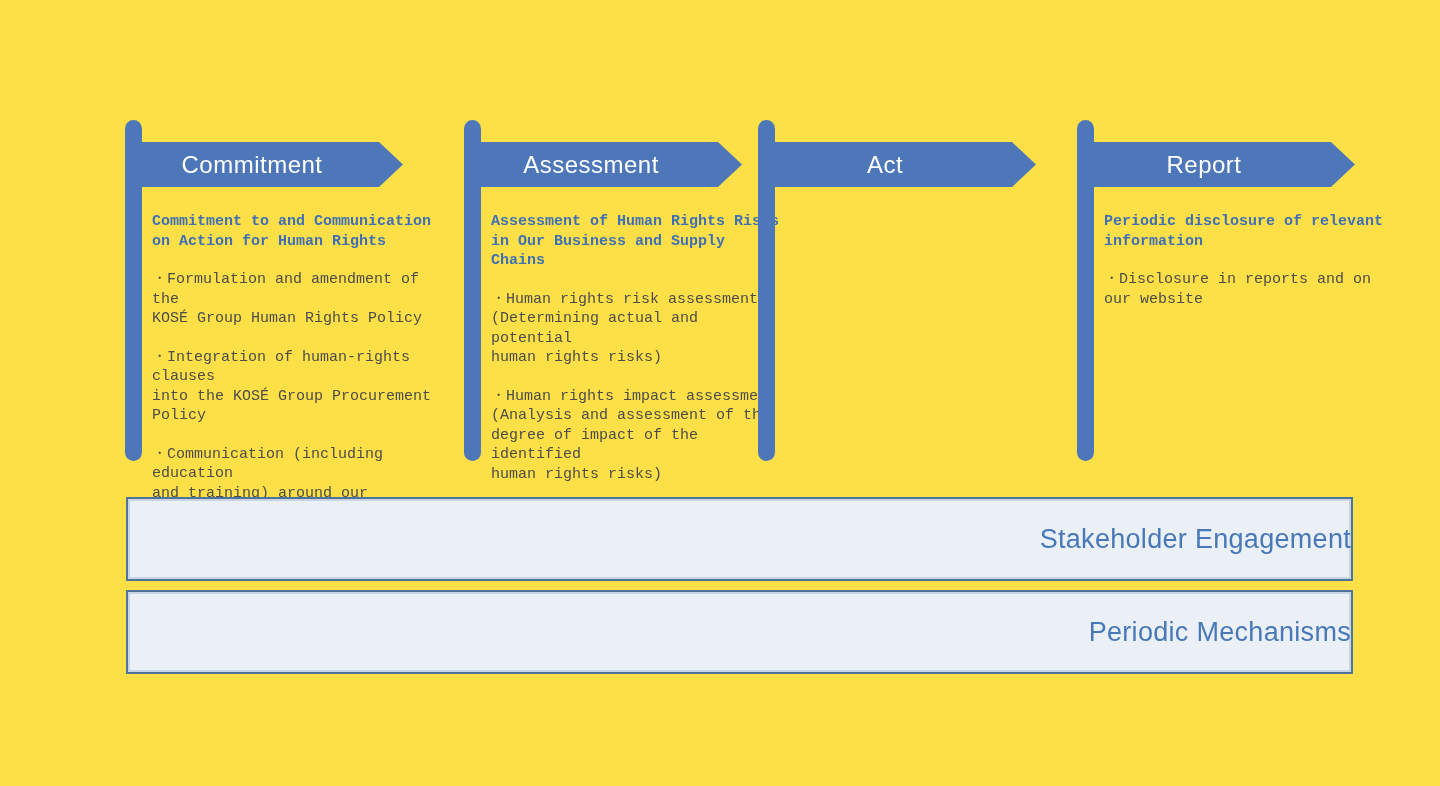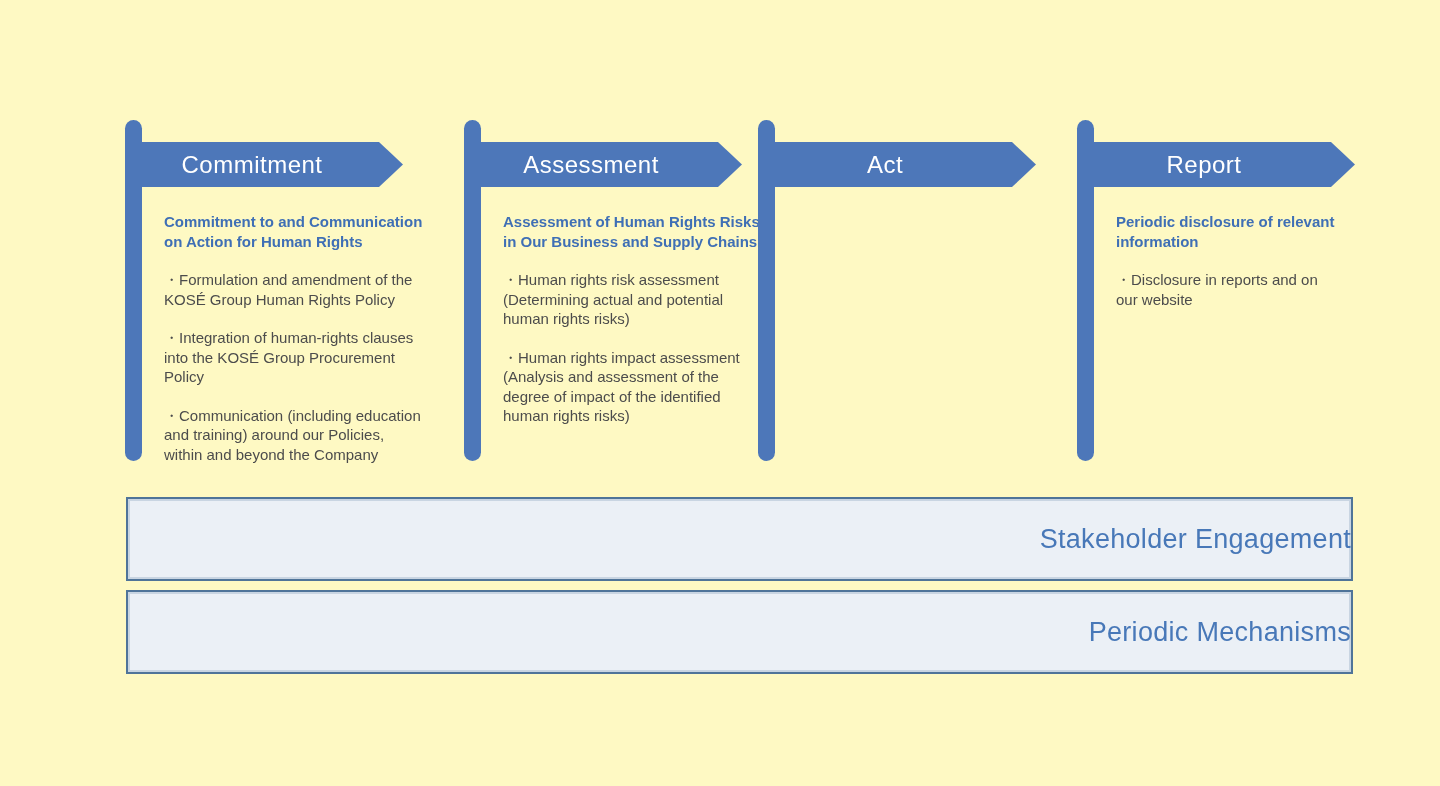--- a/index.html
+++ b/index.html
@@ -5,42 +5,42 @@
   :root{
     --step-blue:#4d77b9;
     --heading-blue:#3f6fb5;
     --body-text:#4c4c4c;
     --bar-fill:#ebf0f6;
     --bar-border:#4f7499;
     --bar-text:#4878b8;
   }
   html,body{margin:0;padding:0;background:#ffffff;}
   .stage{
-    position:relative;width:1440px;height:786px;background:#fef9c3;
+    position:relative;width:1440px;height:786px;background:#fde047;
     font-family:"Liberation Sans","DejaVu Sans",sans-serif;overflow:hidden;
   }
   .column{position:absolute;top:120px;width:318px;height:345px;}
   .col1{left:125px}.col2{left:464px}.col3{left:758px}.col4{left:1077px}
   .vbar{
     position:absolute;left:0;top:0;width:17px;height:341px;
     border-radius:9px;background:var(--step-blue);z-index:2;
   }
   .banner{
     position:absolute;left:0;top:22px;width:278px;height:45px;
     background:var(--step-blue);
     clip-path:polygon(0 0,254px 0,278px 50%,254px 100%,0 100%);
     z-index:1;display:flex;align-items:center;
   }
   .banner-label{
     display:block;width:254px;text-align:center;color:#ffffff;
     font-size:24px;letter-spacing:0.5px;
   }
   .col-text{position:absolute;left:27px;top:92px;width:290px;}
   .col-text p{
-    margin:0 0 19px 12px;font-size:15px;line-height:19.5px;white-space:pre-line;
+    margin:0 0 19px 0;font-size:15px;line-height:19.5px;white-space:pre-line;font-family:Liberation Mono, monospace;
   }
   p.heading{color:var(--heading-blue);font-weight:bold;}
   p.bullet{color:var(--body-text);}
   .bottom-box{
     position:absolute;left:126px;width:1227px;height:84px;box-sizing:border-box;
     background:var(--bar-fill);border:2px solid var(--bar-border);
     box-shadow:inset 0 0 0 2px #c9d5e2;
     display:flex;align-items:center;justify-content:flex-end;
   }
   .box1{top:497px}.box2{top:590px}

